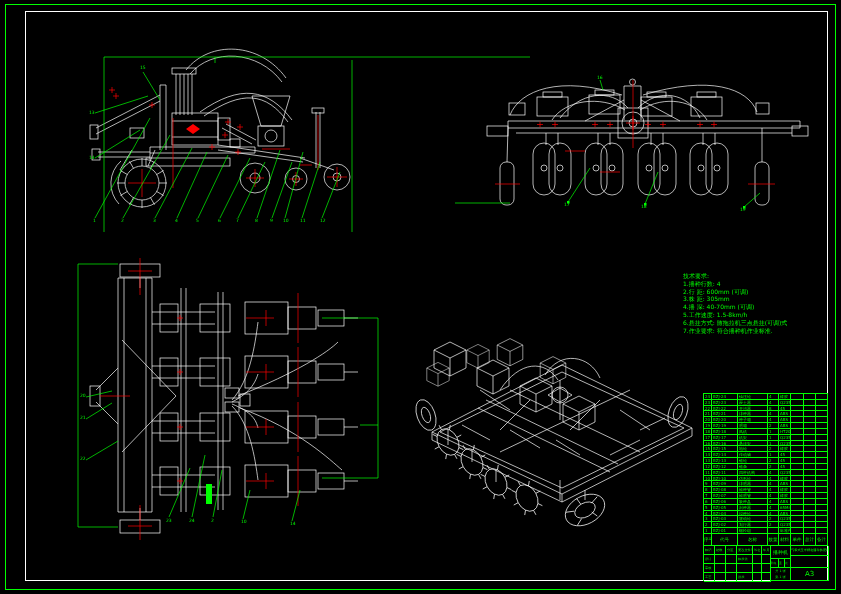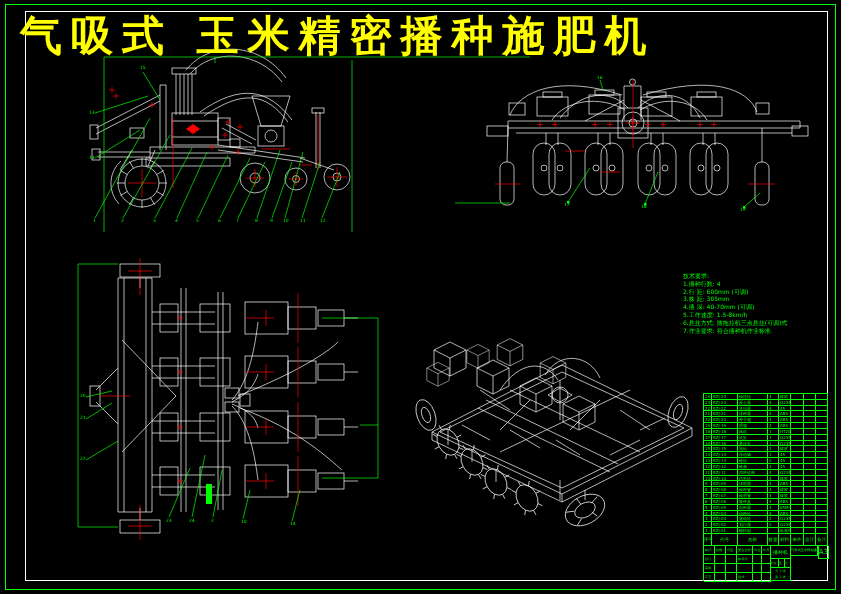--- a/index.html
+++ b/index.html
@@ -36,40 +36,39 @@
   .tb-left-row{display:grid;grid-template-columns:11px 11px 11px 16px 9px 9px;height:9px;box-sizing:border-box;}
   .tb-left-row [data-cell]{box-sizing:border-box;border-right:1px solid #00ff00;border-bottom:1px solid #00ff00;
      font-size:3.2px;line-height:8px;overflow:hidden;white-space:nowrap;padding-left:1px;}
   .tb-mid{width:20px;display:flex;flex-direction:column;box-sizing:border-box;}
   .tb-product{height:14px;border-right:1px solid #00ff00;border-bottom:1px solid #00ff00;box-sizing:border-box;
      font-size:5px;line-height:13px;text-align:center;overflow:hidden;}
   .tb-stage{height:9px;display:grid;grid-template-columns:8px 6px 6px;box-sizing:border-box;}
   .tb-stage span{box-sizing:border-box;border-right:1px solid #00ff00;border-bottom:1px solid #00ff00;font-size:2.8px;line-height:8px;overflow:hidden;}
   .tb-sheets{height:13px;border-right:1px solid #00ff00;border-bottom:1px solid #00ff00;box-sizing:border-box;
      font-size:3.2px;line-height:6px;text-align:center;overflow:hidden;}
-  .tb-right{width:38px;display:flex;box-sizing:border-box;}
+  .tb-right{width:38px;display:flex;flex-direction:column;box-sizing:border-box;}
   .tb-title{height:10px;border-right:1px solid #00ff00;border-bottom:1px solid #00ff00;box-sizing:border-box;
      font-size:3.2px;line-height:9px;text-align:center;white-space:nowrap;overflow:hidden;}
   .tb-empty{height:13px;border-right:1px solid #00ff00;border-bottom:1px solid #00ff00;box-sizing:border-box;}
   .tb-size{height:13px;border-right:1px solid #00ff00;border-bottom:1px solid #00ff00;box-sizing:border-box;
      font-size:7px;line-height:12px;text-align:center;}
   
   #cad-svg{position:absolute;left:0;top:0;z-index:3;}
   .balloons{position:absolute;left:0;top:0;width:841px;height:594px;z-index:4;}
   .balloon{position:absolute;color:#00ff00;font-size:4.5px;line-height:4.5px;}
 </style>
 </head>
 <body>
 
 <div id="stage">
 
   <div class="frame-green"></div>
   <div class="frame-white"></div>
 
-  <div class="main-title">气吸式 玉米精密播种施肥机</div>
 
   <svg id="cad-svg" width="841" height="594" viewBox="0 0 841 594">
     <defs>
       <g id="cube" fill="none">
         <path d="M-16,0 L0,-8 L16,0 L0,8 Z M-16,0 L-16,18 L0,26 L0,8 M16,0 L16,18 L0,26"></path>
       </g>
       <g id="spikewheel" fill="none">
         <ellipse rx="10" ry="14"></ellipse>
         <path d="M0,-14 L0,-19 M0,14 L0,19 M10,0 L15,0 M-10,0 L-15,0 M7,-10 L10,-14 M-7,-10 L-10,-14 M7,10 L10,14 M-7,10 L-10,14"></path>
       </g>

